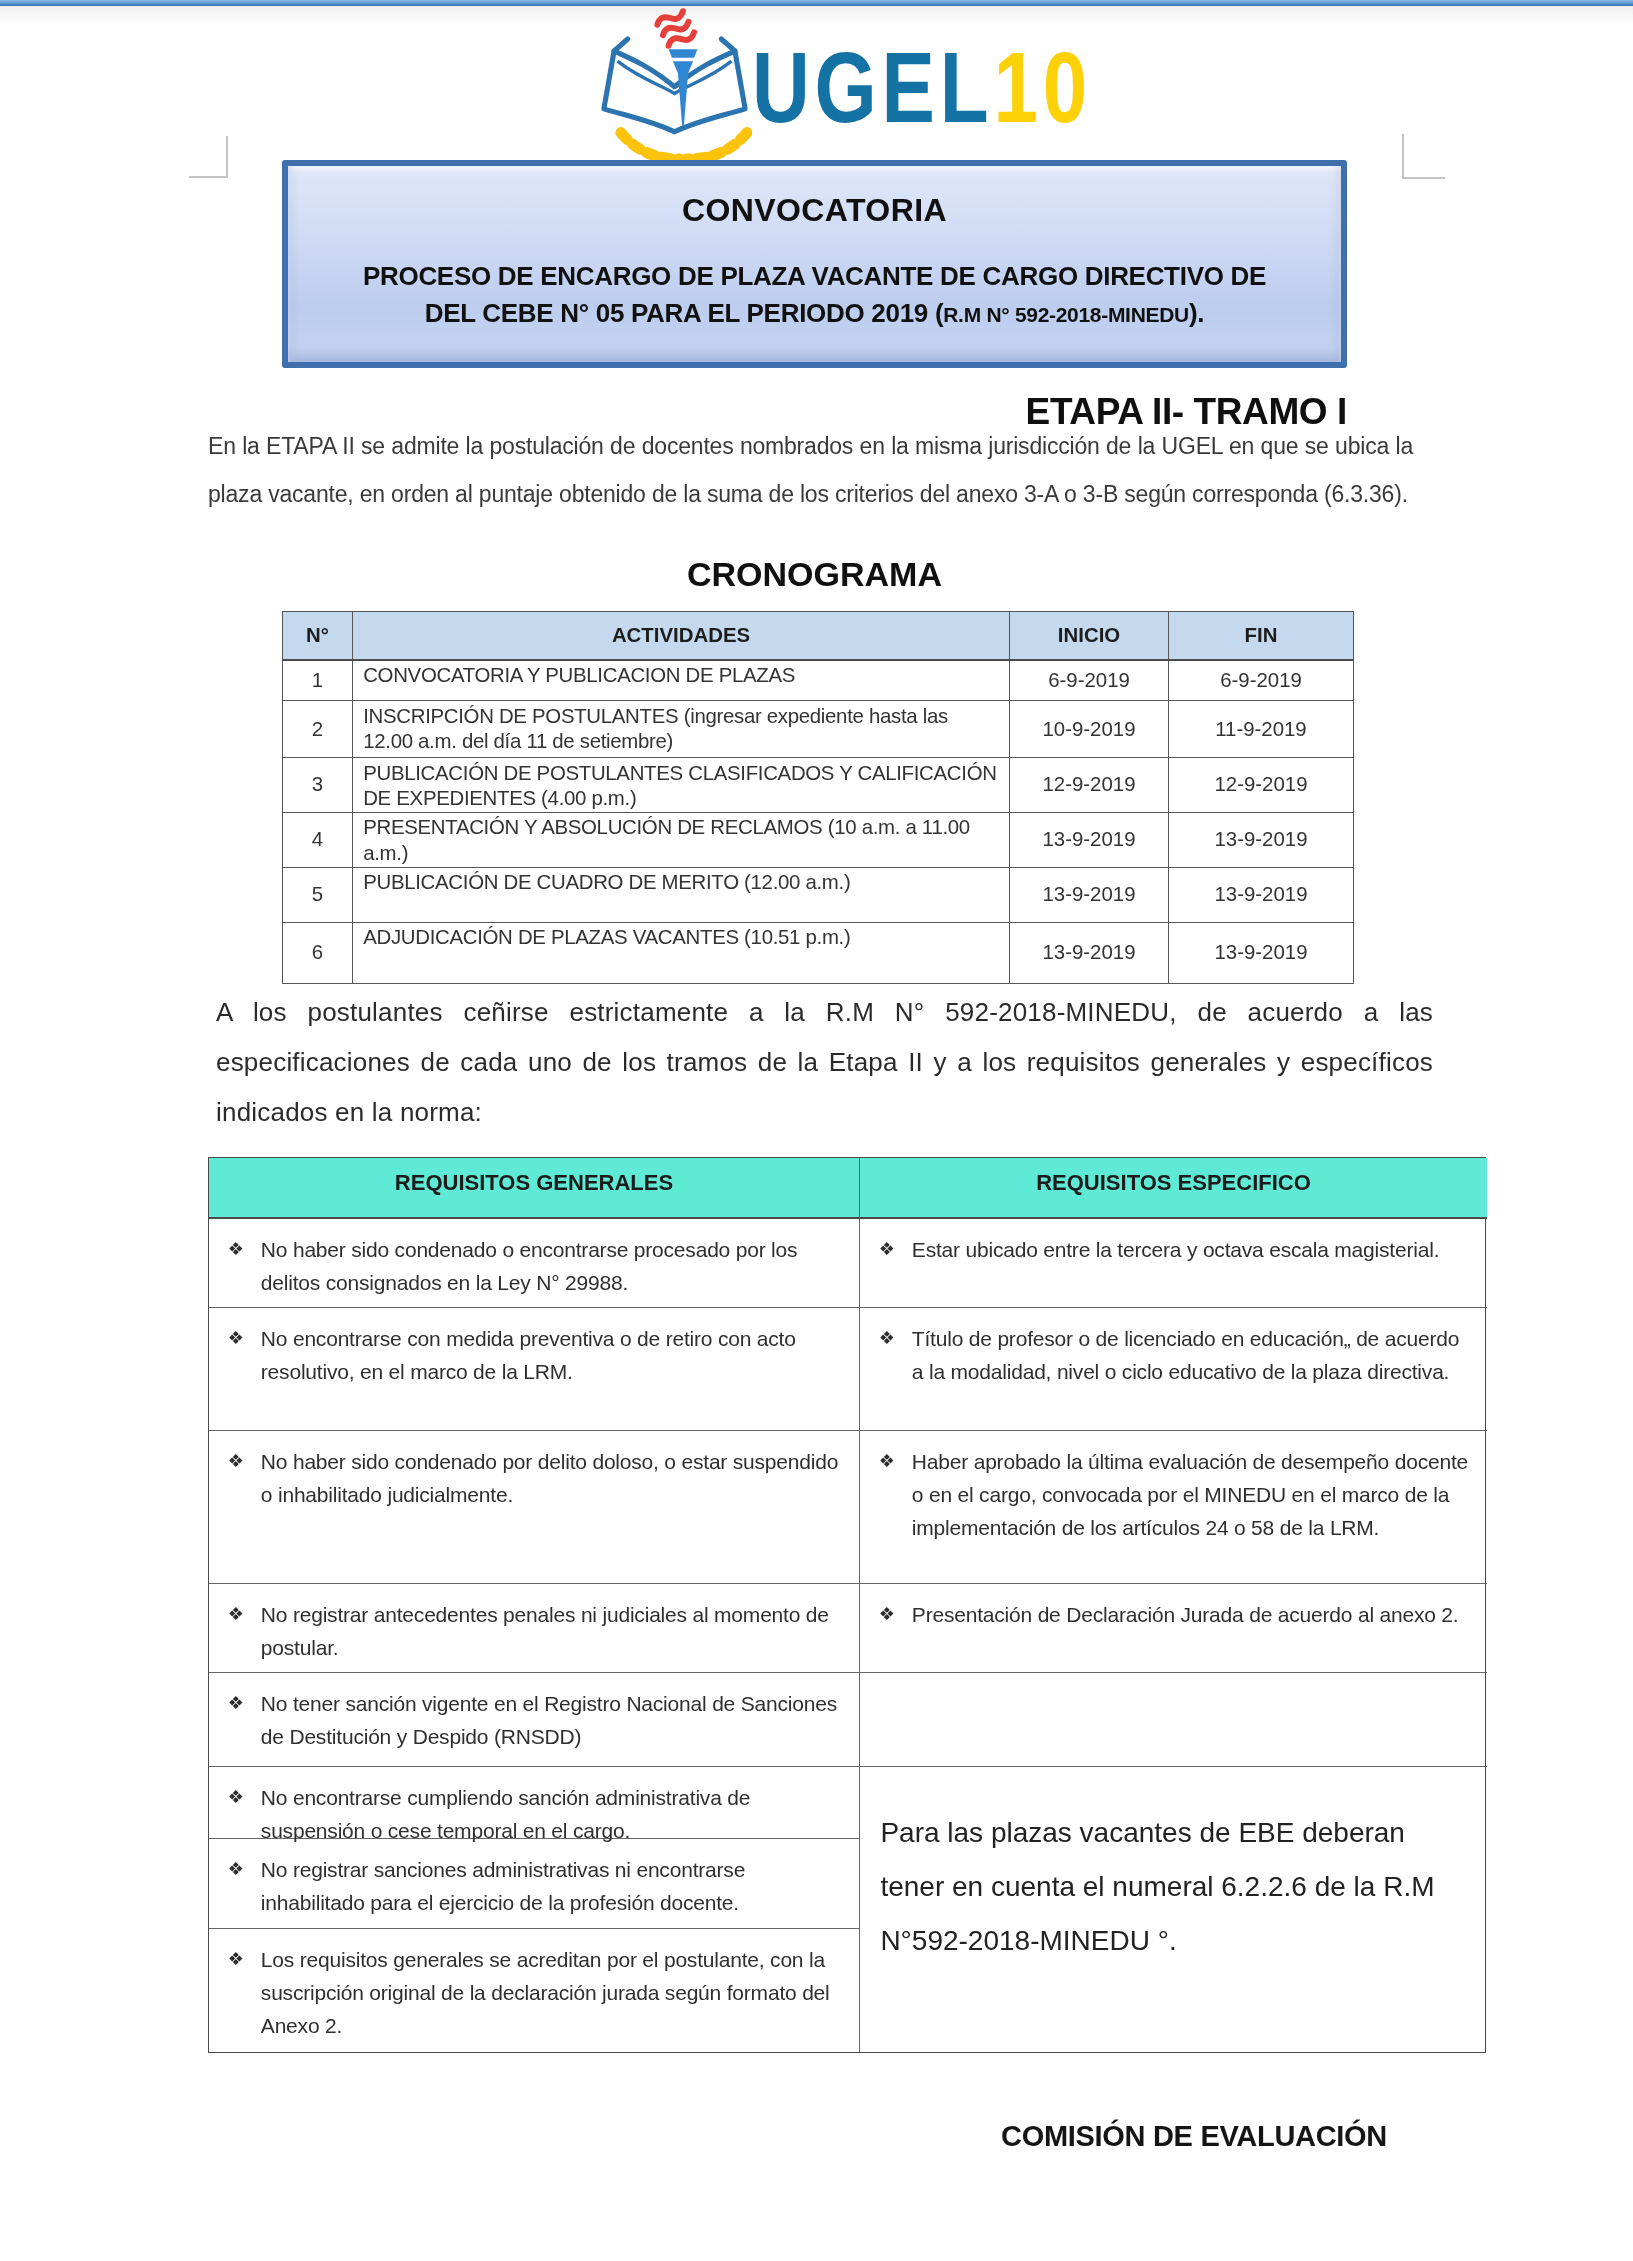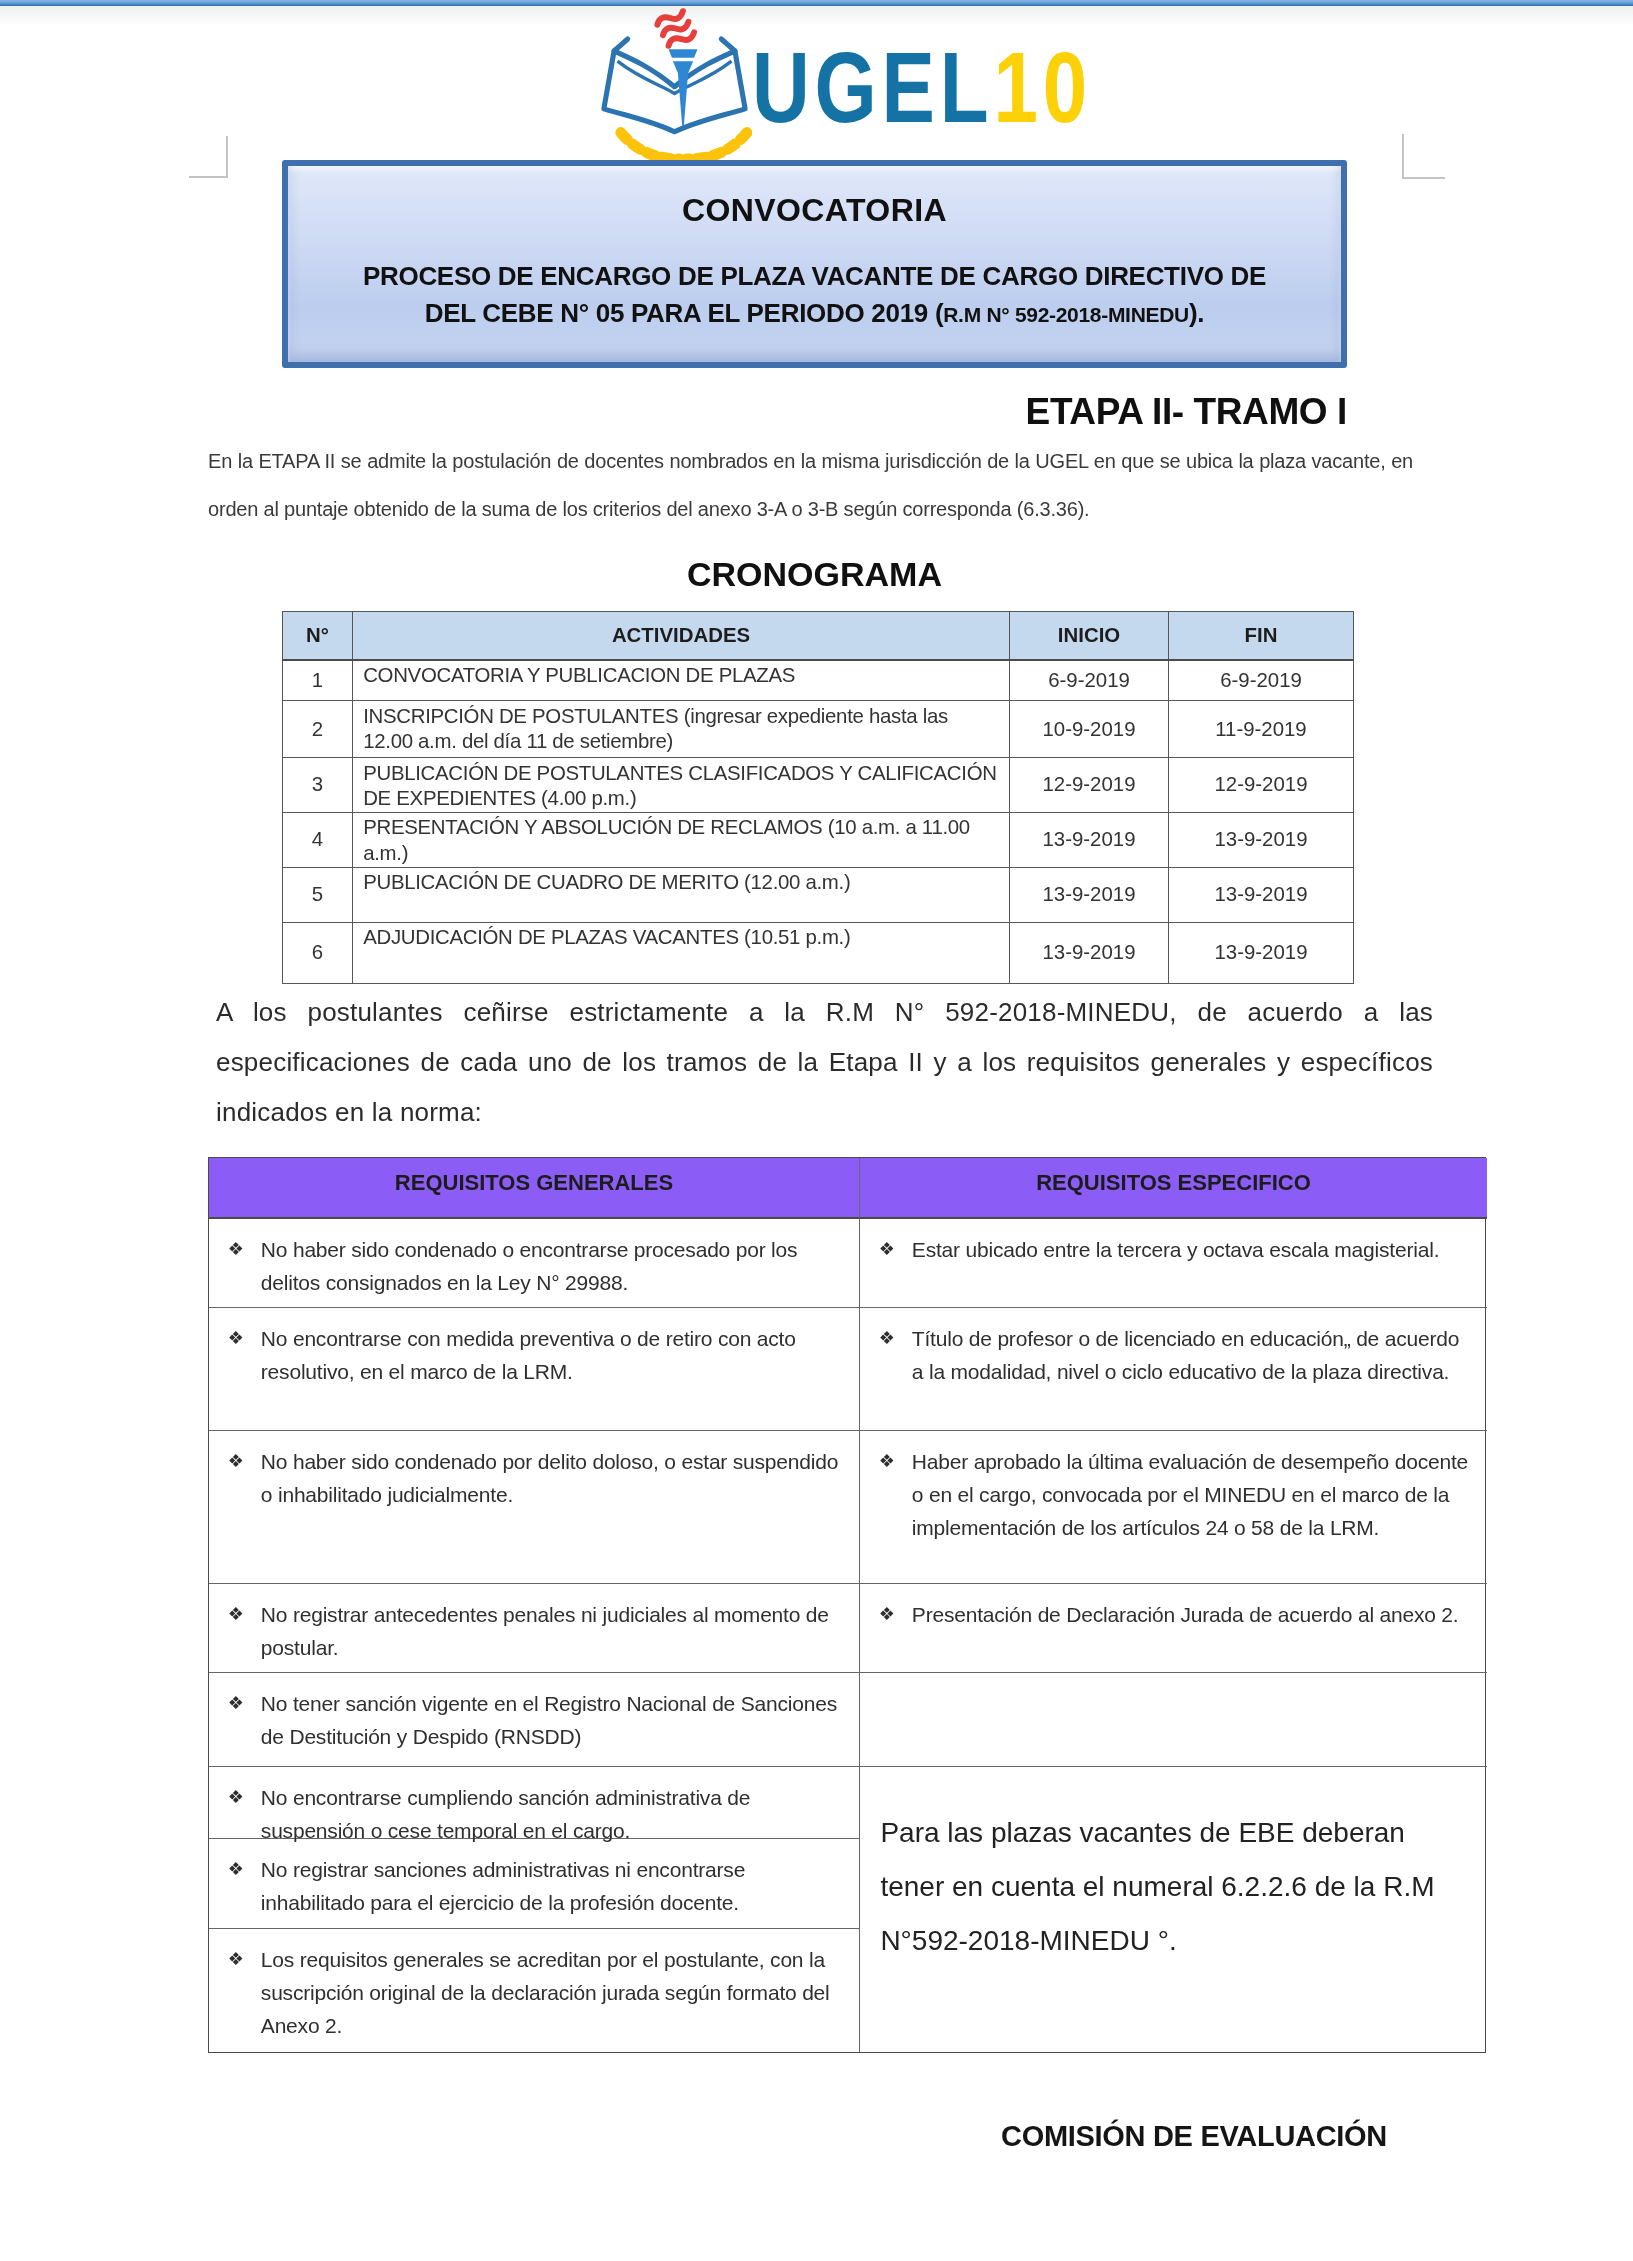--- a/index.html
+++ b/index.html
@@ -31,21 +31,21 @@
     background:linear-gradient(180deg,#e0e8f9 0%,#cfdaf4 38%,#bccdee 72%,#c6d4f1 100%);
     box-shadow:inset 0 -6.8px 12px rgba(70,100,160,.28), inset 0 3.4px 5.1px rgba(255,255,255,.8);}
   .convo-title{margin-top:25.5px;text-align:center;font-weight:bold;font-size:32px;color:#111;letter-spacing:0.4px;}
   .convo-sub{margin-top:29px;text-align:center;font-weight:bold;font-size:26px;line-height:37px;color:#111;
     padding:0 34px;letter-spacing:-0.3px;}
   .convo-sub .small{font-size:21px;}
 
   .etapa-heading{position:absolute;left:282px;top:391px;width:1065px;text-align:right;
     font-weight:bold;font-size:37px;color:#101010;letter-spacing:-0.4px;}
 
-  .intro-para{position:absolute;left:208px;top:437px;width:1205px;font-size:20px;line-height:48px;
+  .intro-para{position:absolute;left:208px;top:422px;width:1205px;font-size:23px;line-height:48px;
     text-align:justify;color:#3a3a3a;letter-spacing:-0.2px;}
 
   .crono-heading{position:absolute;left:282px;top:555px;width:1065px;text-align:center;
     font-weight:bold;font-size:34px;color:#101010;}
 
   
   .crono-table{position:absolute;left:282px;top:611px;width:1070px;border-collapse:collapse;table-layout:fixed;}
   .crono-table th,.crono-table td{border:1.7px solid #565656;box-sizing:border-box;}
   .crono-table thead th{background:#c5d9ee;font-weight:bold;font-size:20.4px;color:#1d1d1d;
     height:48px;text-align:center;vertical-align:middle;border-bottom:2.6px solid #4b4b4b;}
@@ -60,21 +60,21 @@
   .nota-para{position:absolute;left:208px;top:987px;width:1217px;font-size:26px;line-height:50px;
     text-align:justify;color:#2b2b2b;letter-spacing:0.2px;margin-left:8px;}
 
   
   .req-table{position:absolute;left:208px;top:1157px;width:1278px;box-sizing:border-box;
     display:grid;grid-template-columns:651px 627px;
     grid-template-rows:61px 89px 123px 153px 89px 94px 72px 90px 123px;
     border:1.7px solid #4a4a4a;}
   .req-cell{box-sizing:border-box;border-bottom:1.7px solid #666;}
   .req-left{border-right:1.7px solid #666;}
-  .req-head{background:#8b5cf6;font-weight:bold;font-size:22px;color:#1c1c1c;
+  .req-head{background:#5eead4;font-weight:bold;font-size:22px;color:#1c1c1c;
     display:flex;justify-content:center;align-items:flex-start;padding-top:12px;
     border-bottom:2.6px solid #4a4a4a;}
   .req-item{display:flex;gap:17px;padding:13.6px 15.3px 0 18.7px;}
   .req-item .bullet{font-size:18px;color:#2e2e2e;line-height:33px;flex:0 0 auto;}
   .req-item .txt{font-size:21px;line-height:33px;color:#2f2f2f;letter-spacing:-0.2px;}
   .req-empty{}
   .req-merged{grid-row:span 3;border-bottom:none;padding:39px 22px 0 20.4px;
     font-size:28px;line-height:54px;color:#222;}
   .no-bottom{border-bottom:none;}
 

